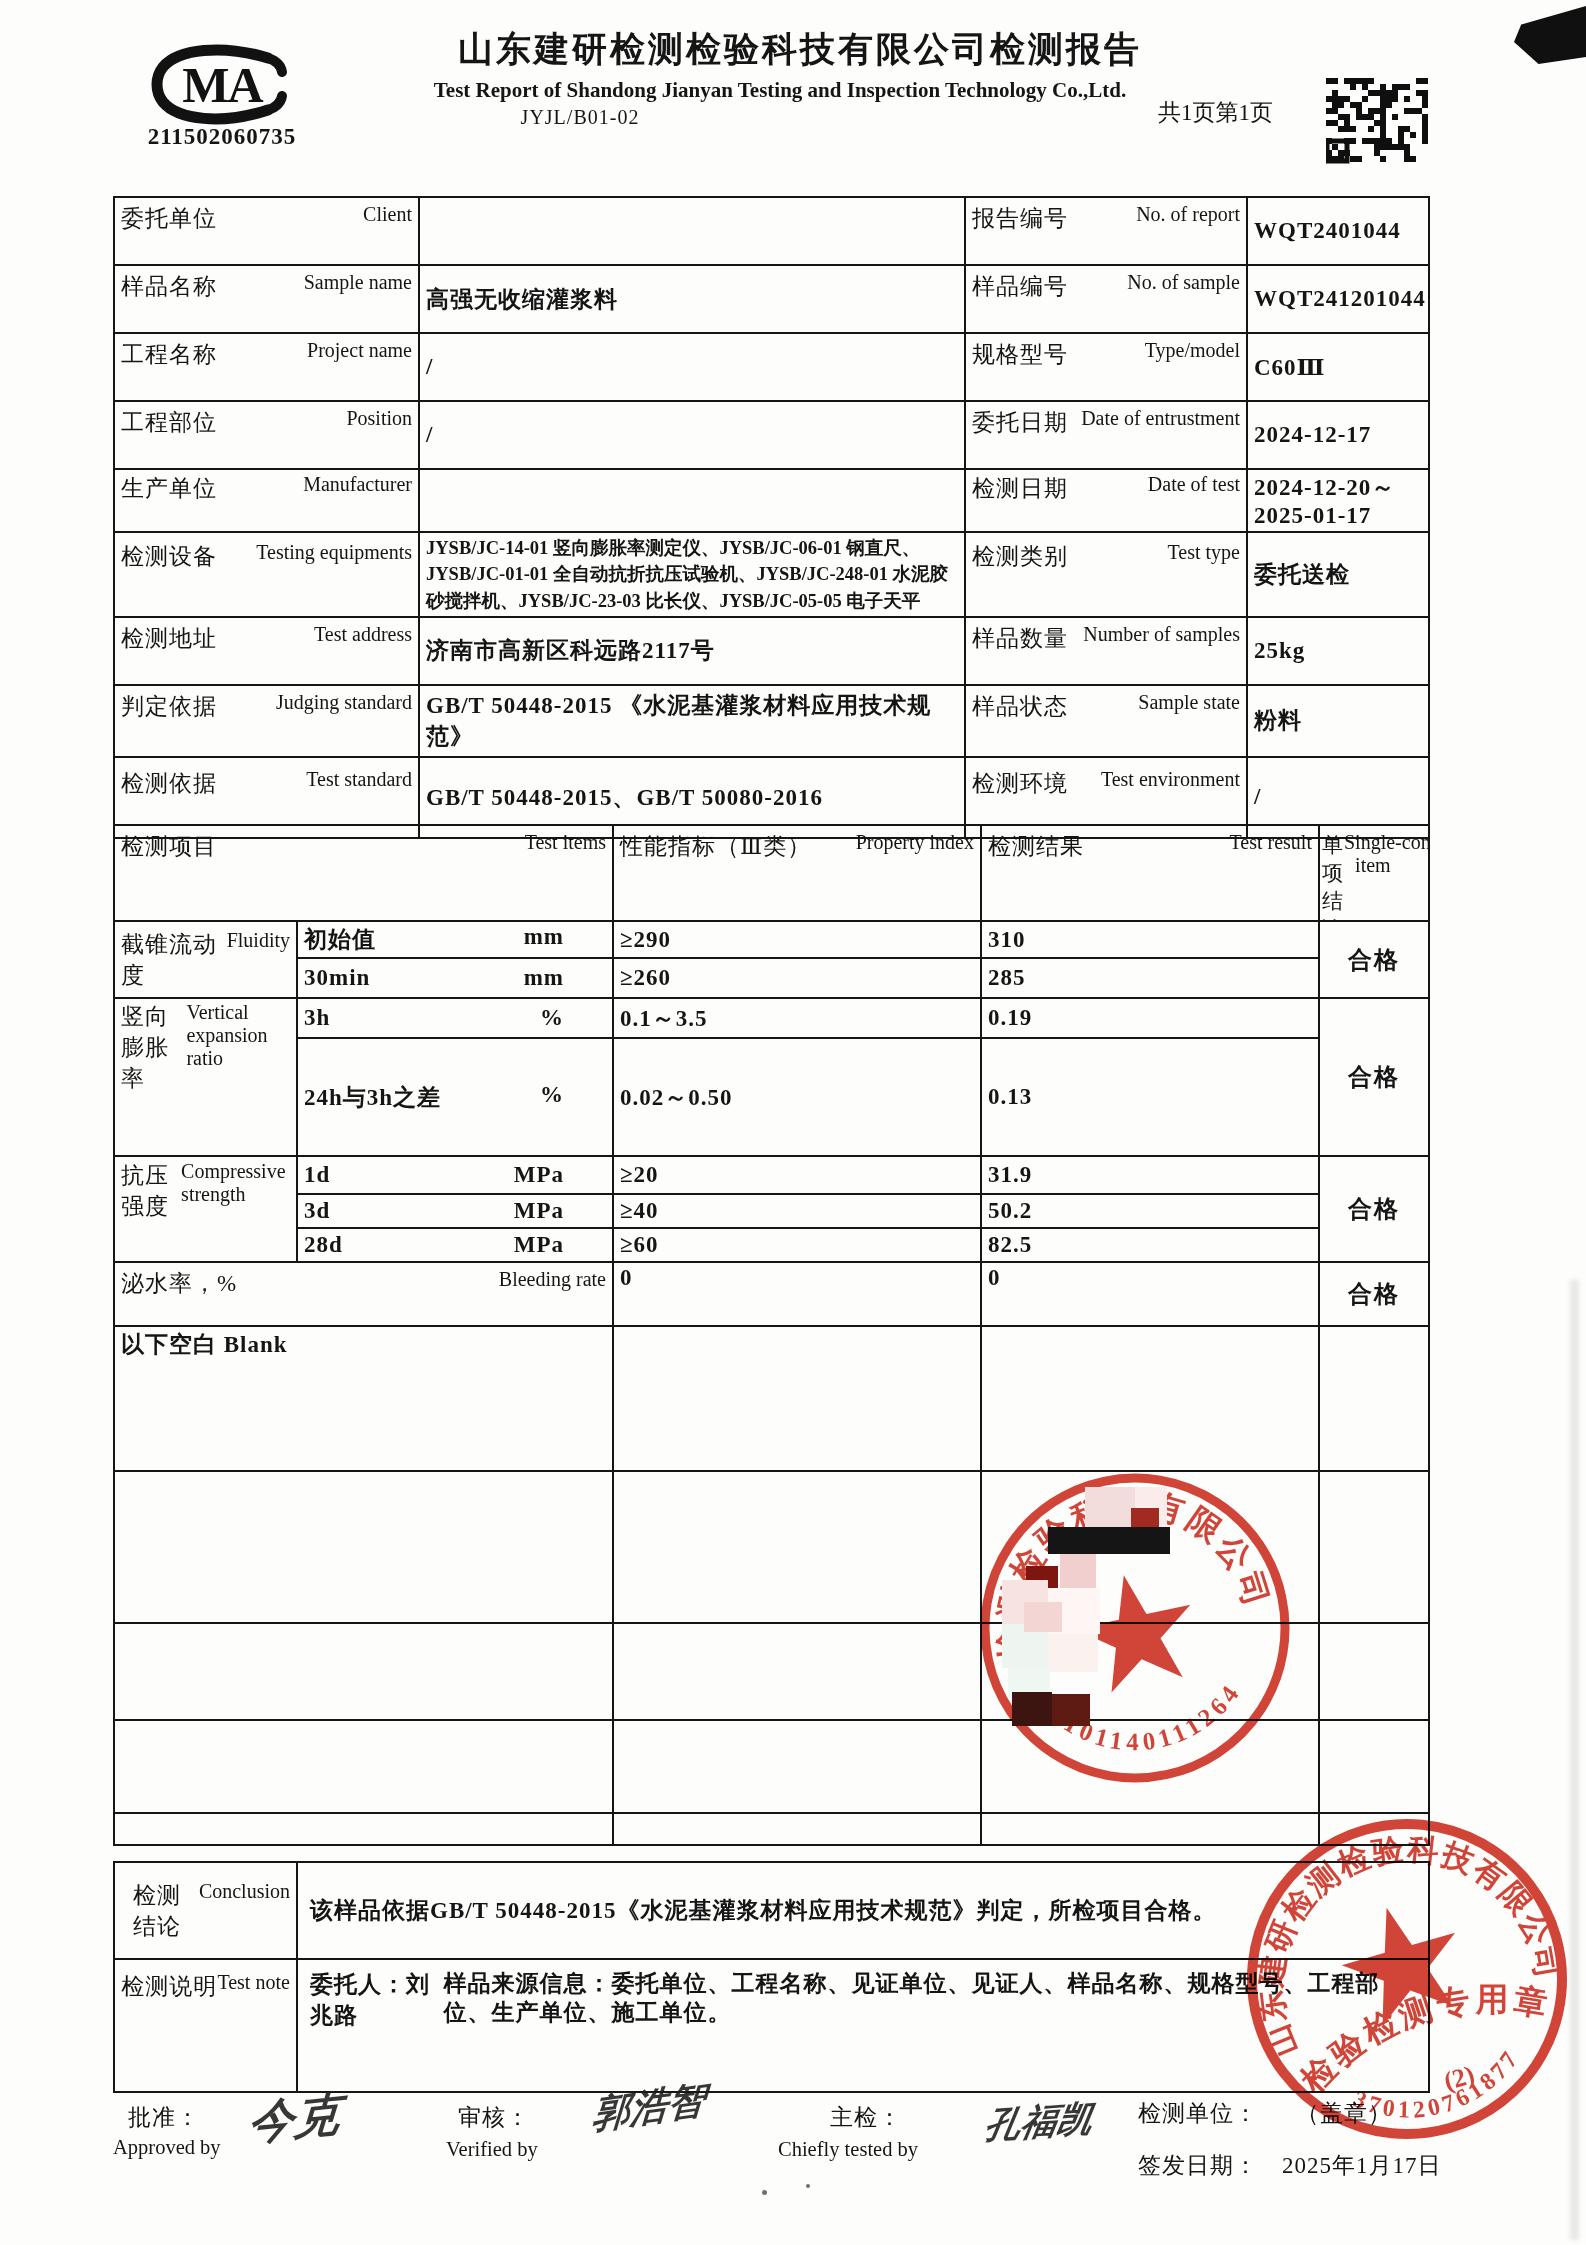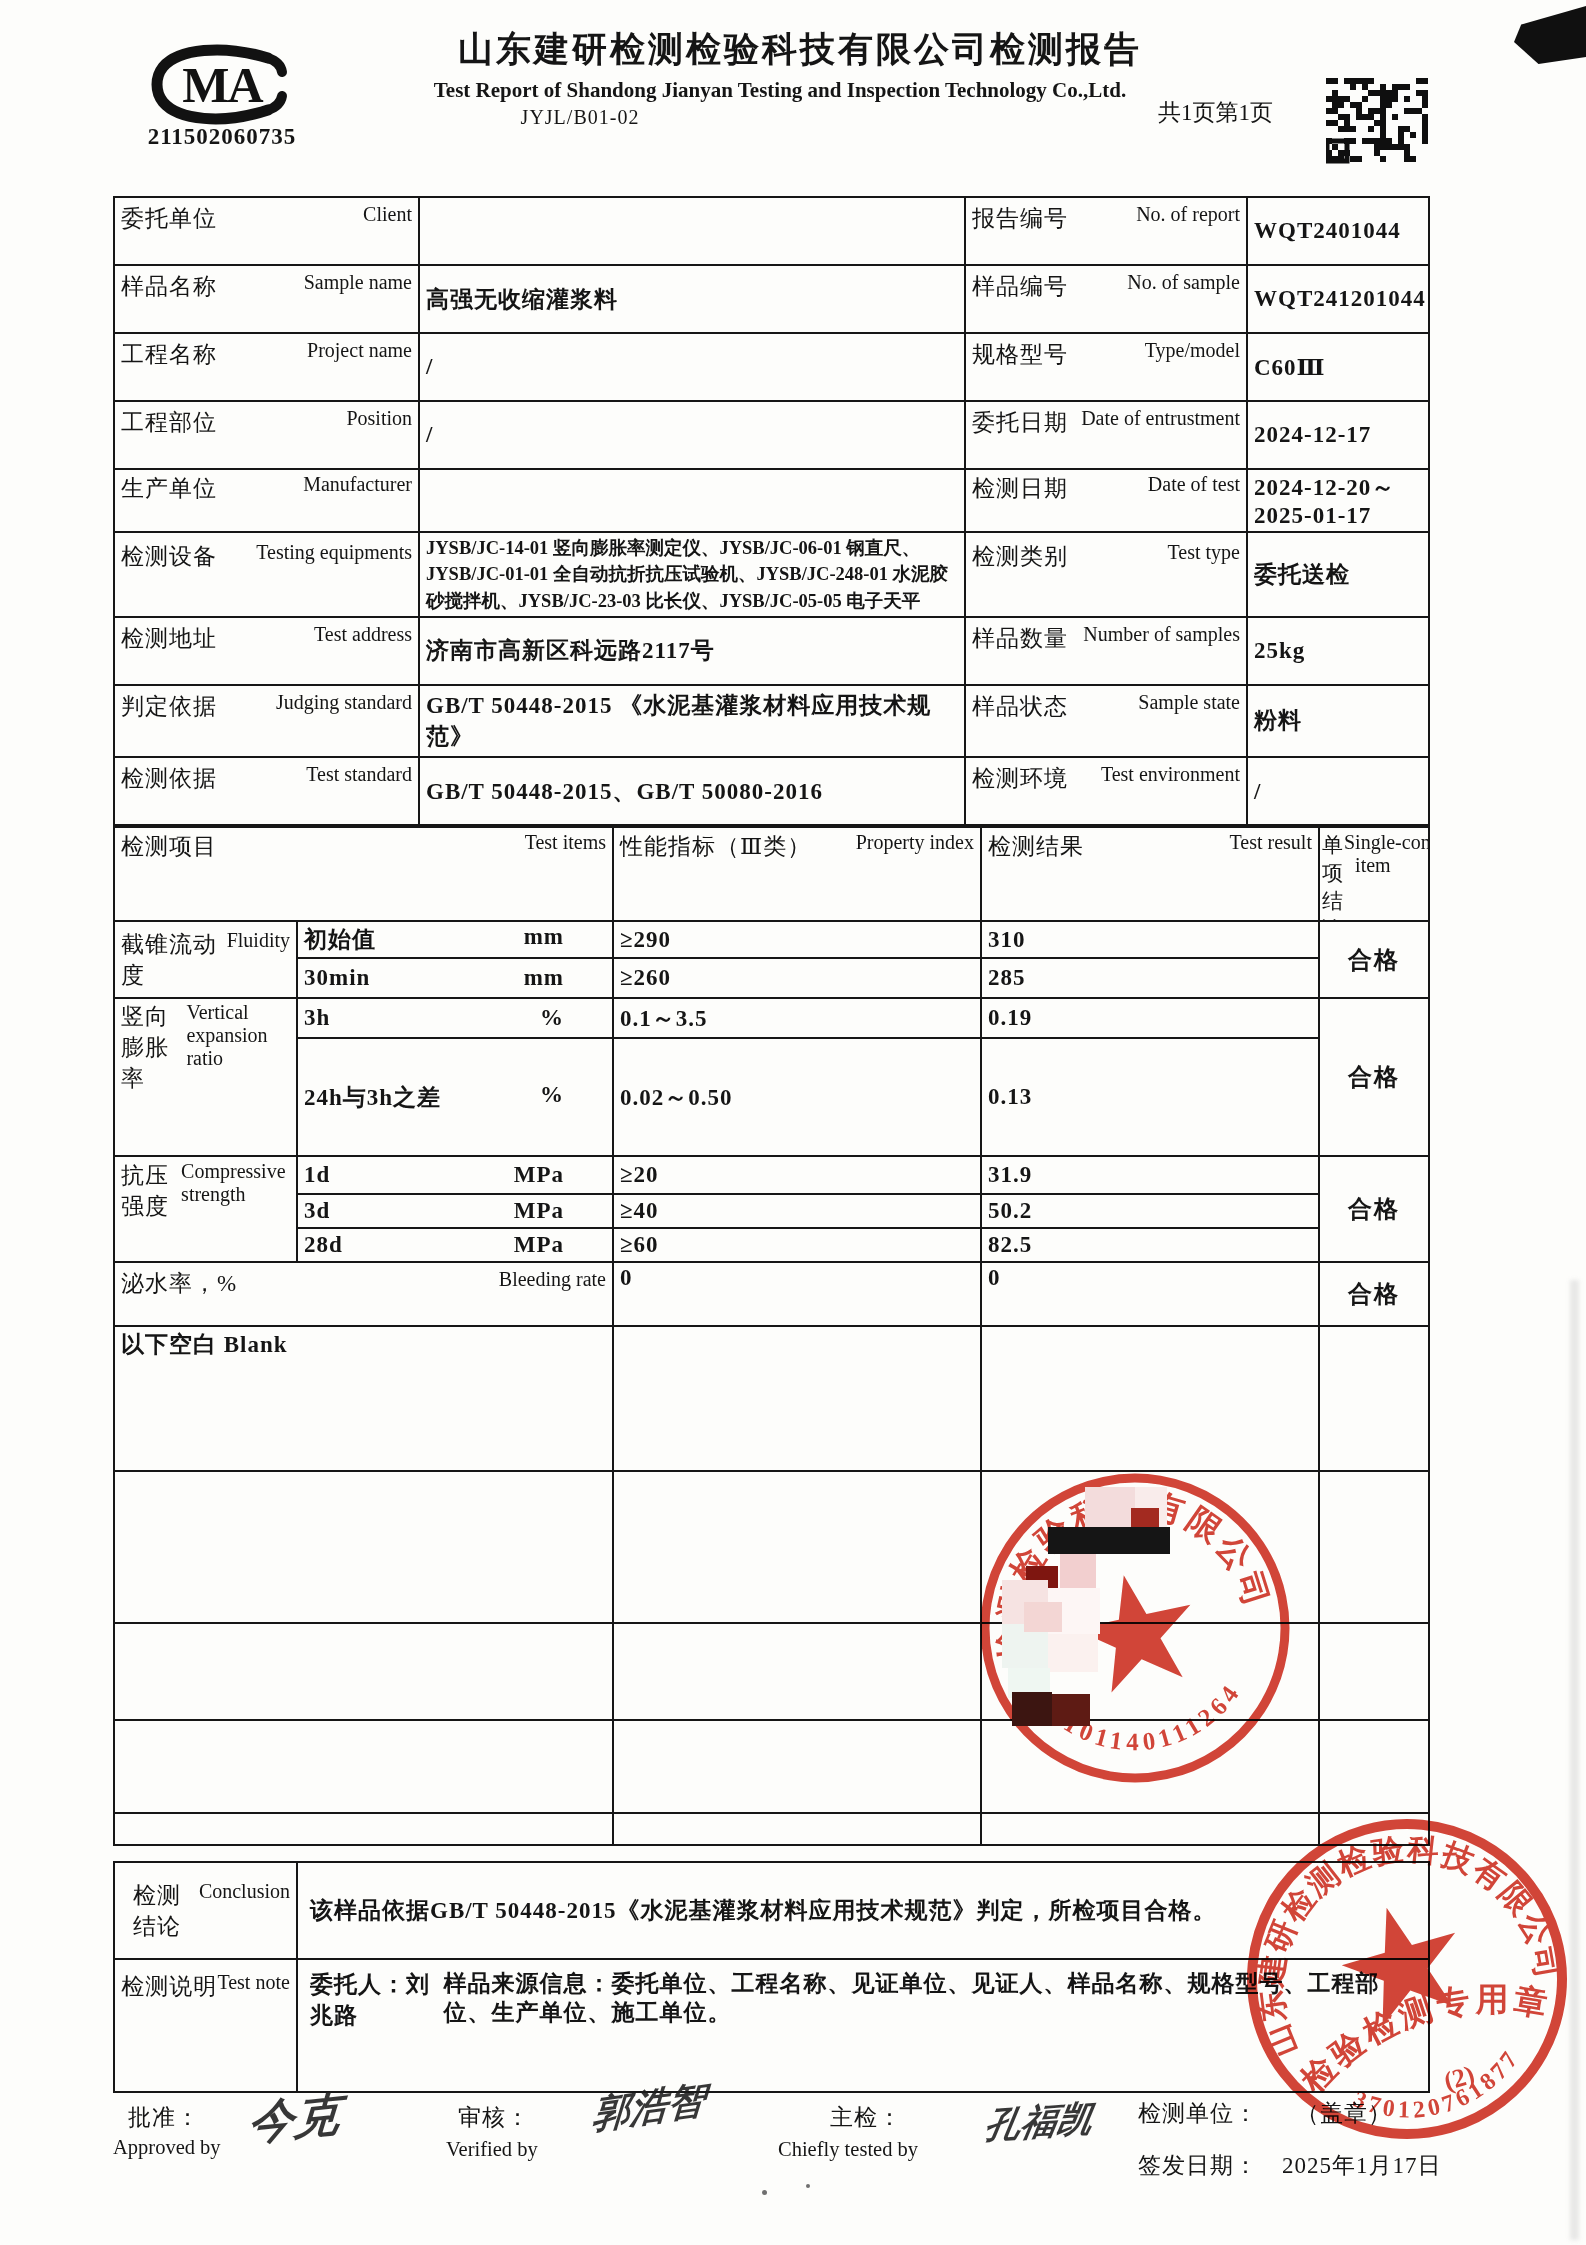--- a/index.html
+++ b/index.html
@@ -305,21 +305,21 @@
           </td>
       <td class="val">GB/T 50448-2015 《水泥基灌浆材料应用技术规范》</td>
       <td>
             <div class="vflex" style="height:60px">
               <span class="zh">样品状态</span>
               <span class="en">Sample state</span>
             </div>
           </td>
       <td class="val">粉料</td>
     </tr>
-    <tr style="height:70px">
+    <tr style="height:81px">
       <td>
             <div class="vflex" style="height:58px">
               <span class="zh">检测依据</span>
               <span class="en">Test standard</span>
             </div>
           </td>
       <td class="val">GB/T 50448-2015、GB/T 50080-2016</td>
       <td>
             <div class="vflex" style="height:58px">
               <span class="zh">检测环境</span>

